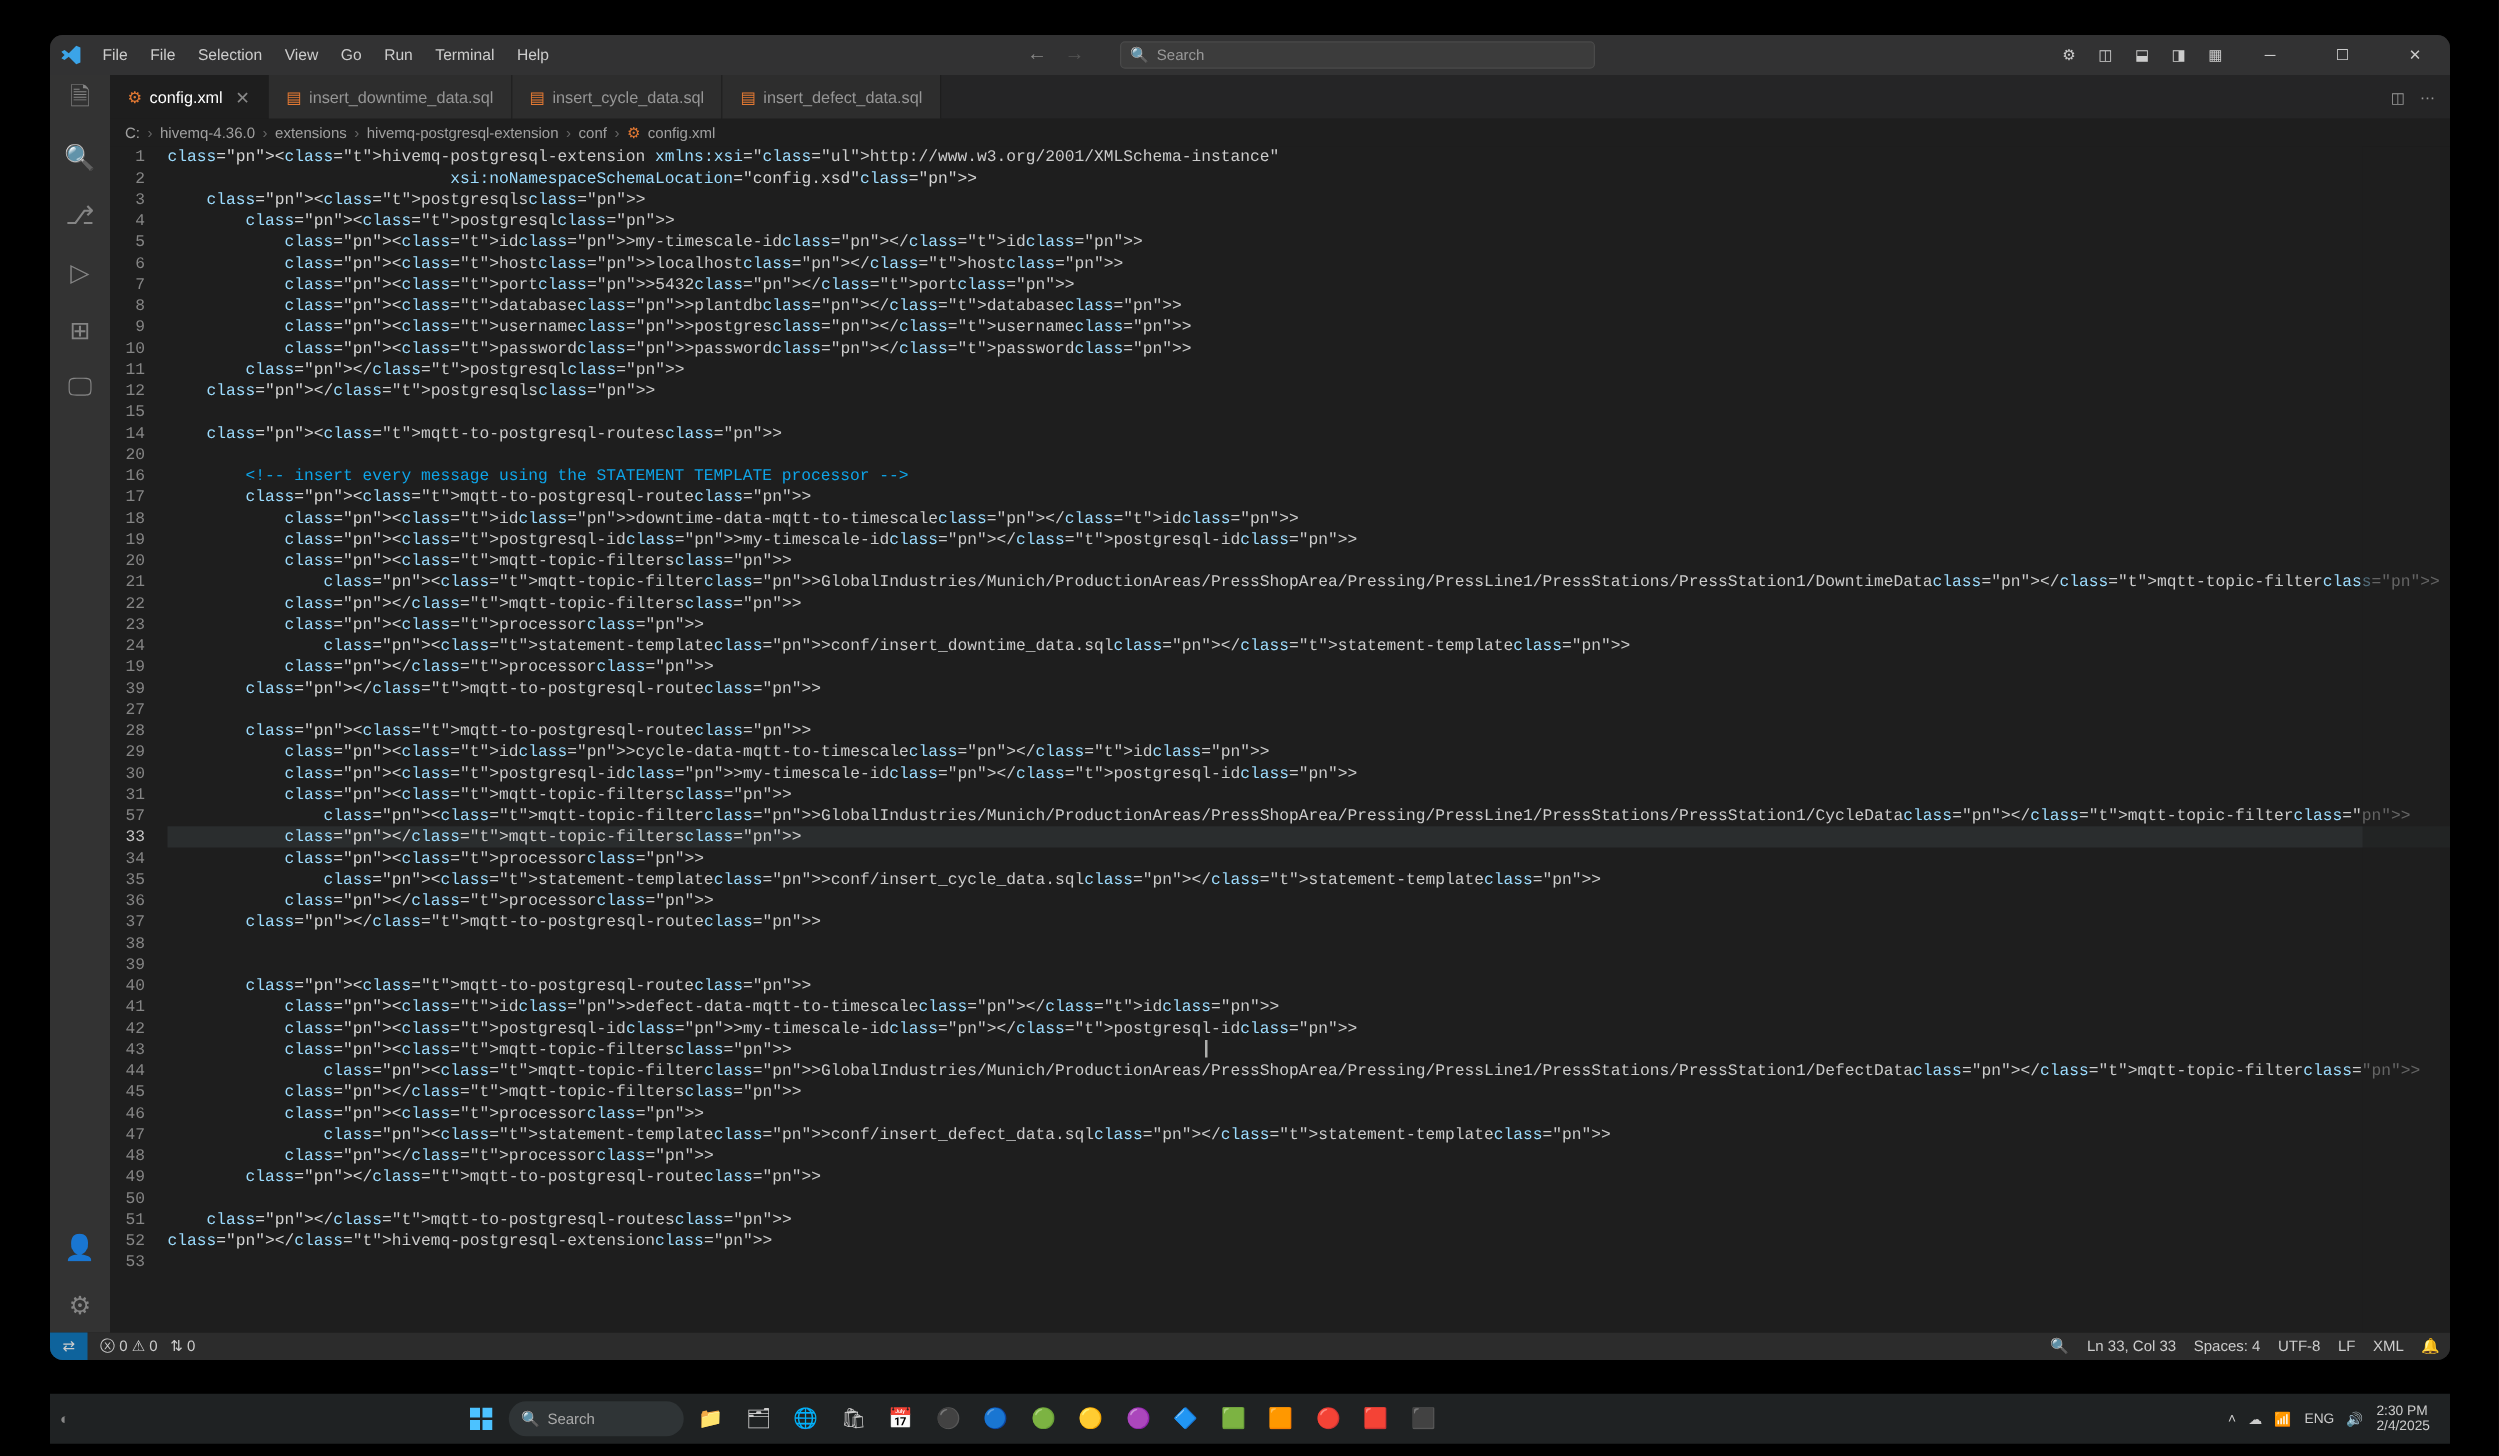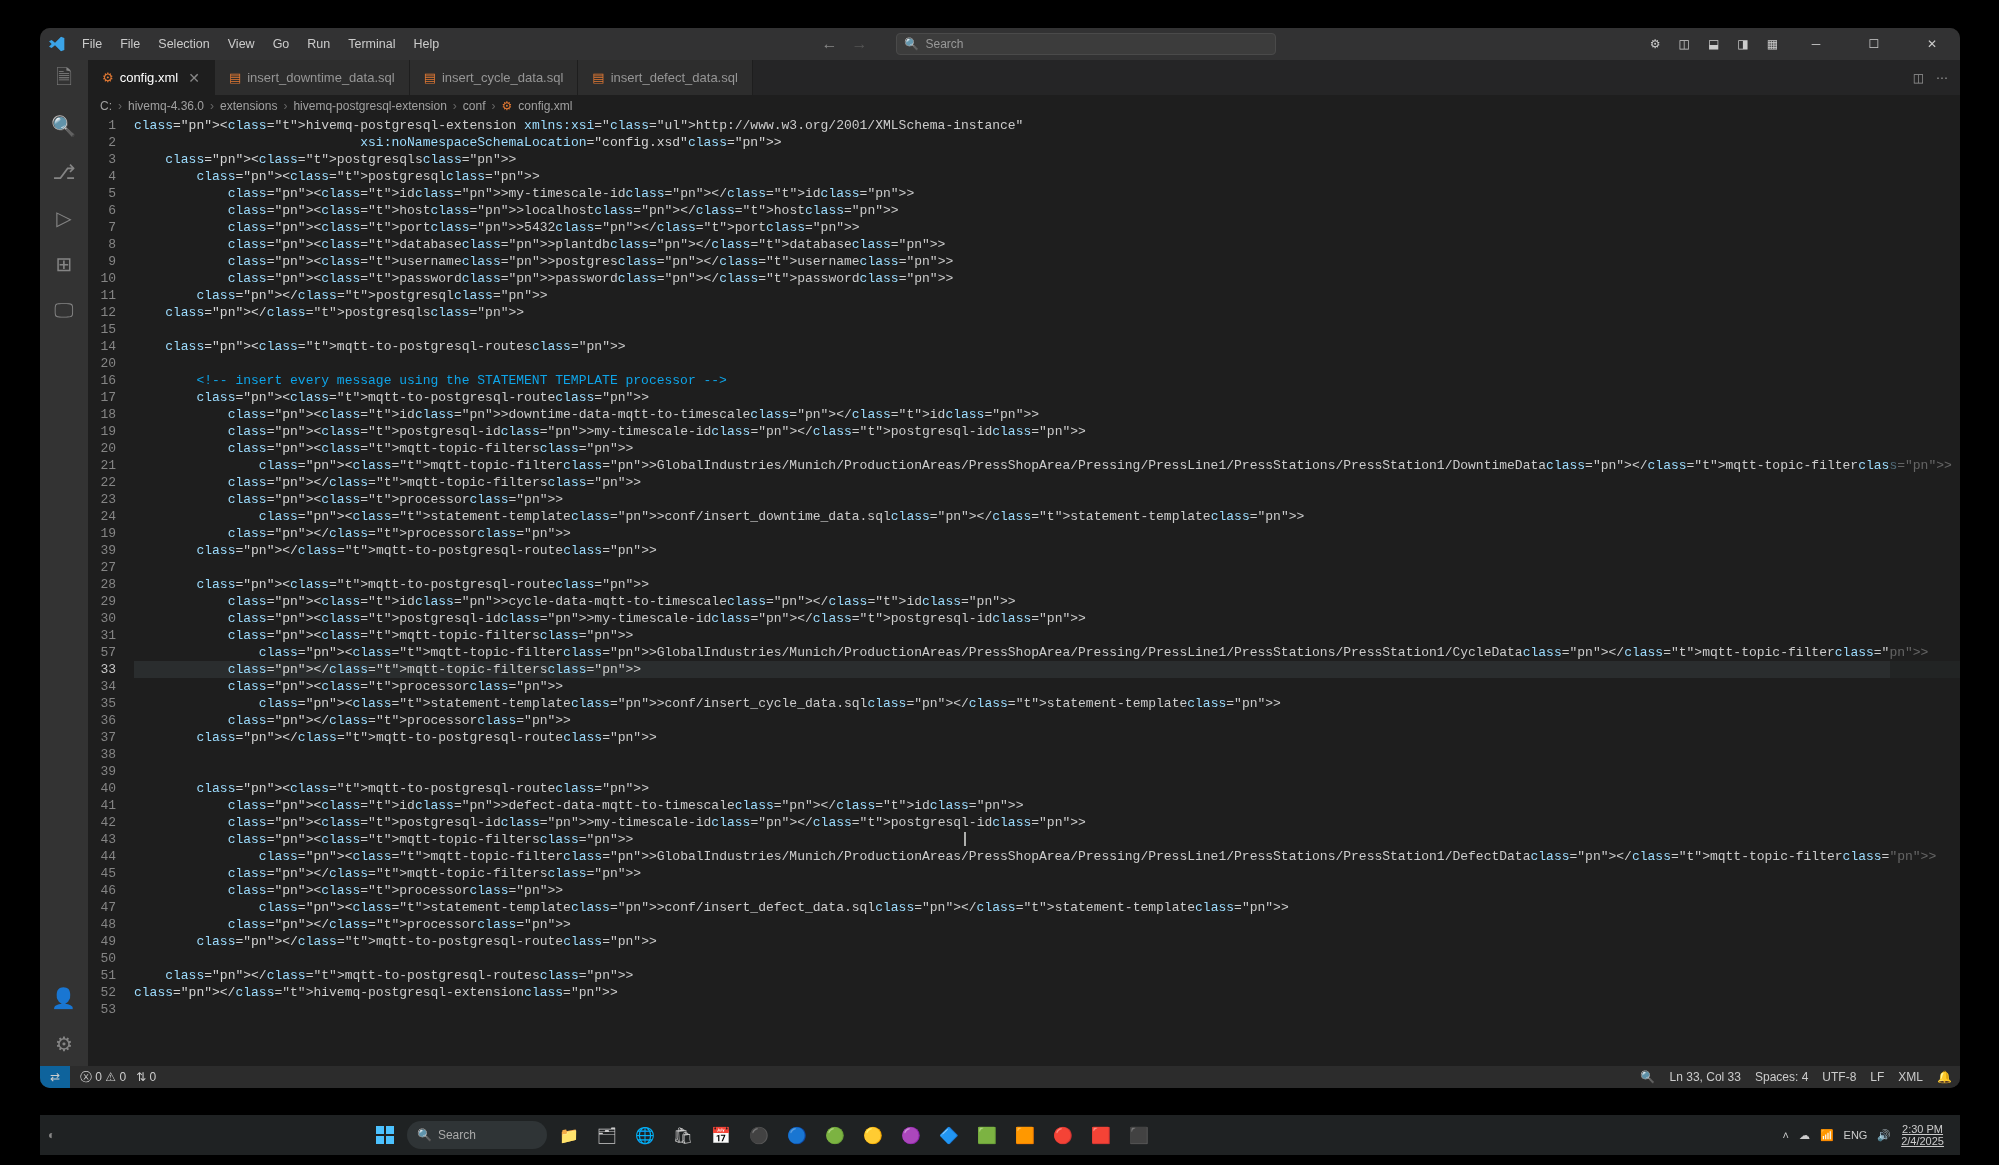--- a/index.html
+++ b/index.html
@@ -177,21 +177,21 @@
 }
 .task-icon {
   width:32px; height:32px;
   border-radius:4px;
   display:flex;
   align-items:center;
   justify-content:center;
   font-size:16px;
 }
 .tray { margin-left:auto; display:flex; align-items:center; gap:10px; color:#ccc; font-size:11px; padding-right:8px;}
-.clock { text-align:center; line-height:12px;text-decoration:underline; }
+.clock { text-align:left; line-height:12px; }
 .cursor-line{
   position:absolute;
   width:2px; height:14px;
   background:#aeafad;
 }
 </style>
 </head>
 <body>
 
 <div class="window">

